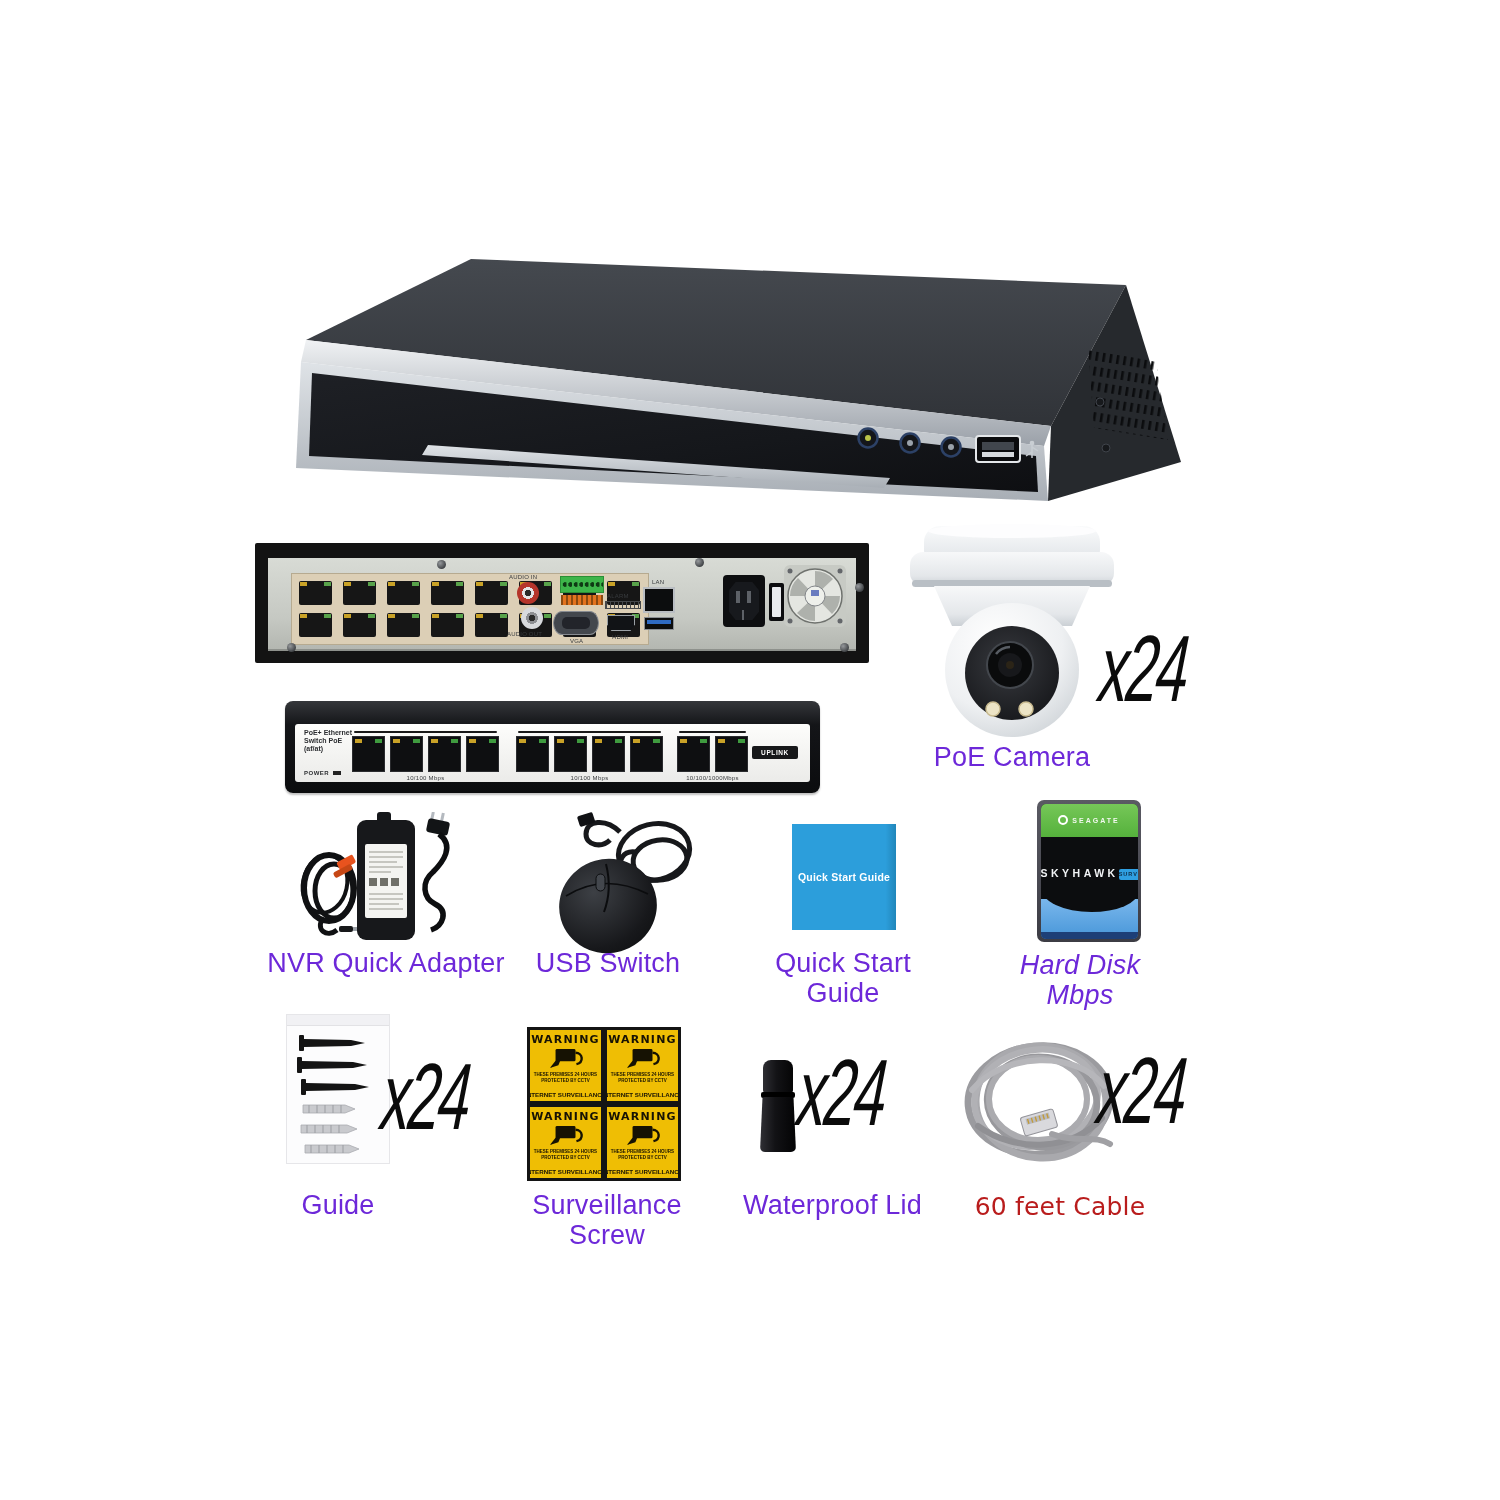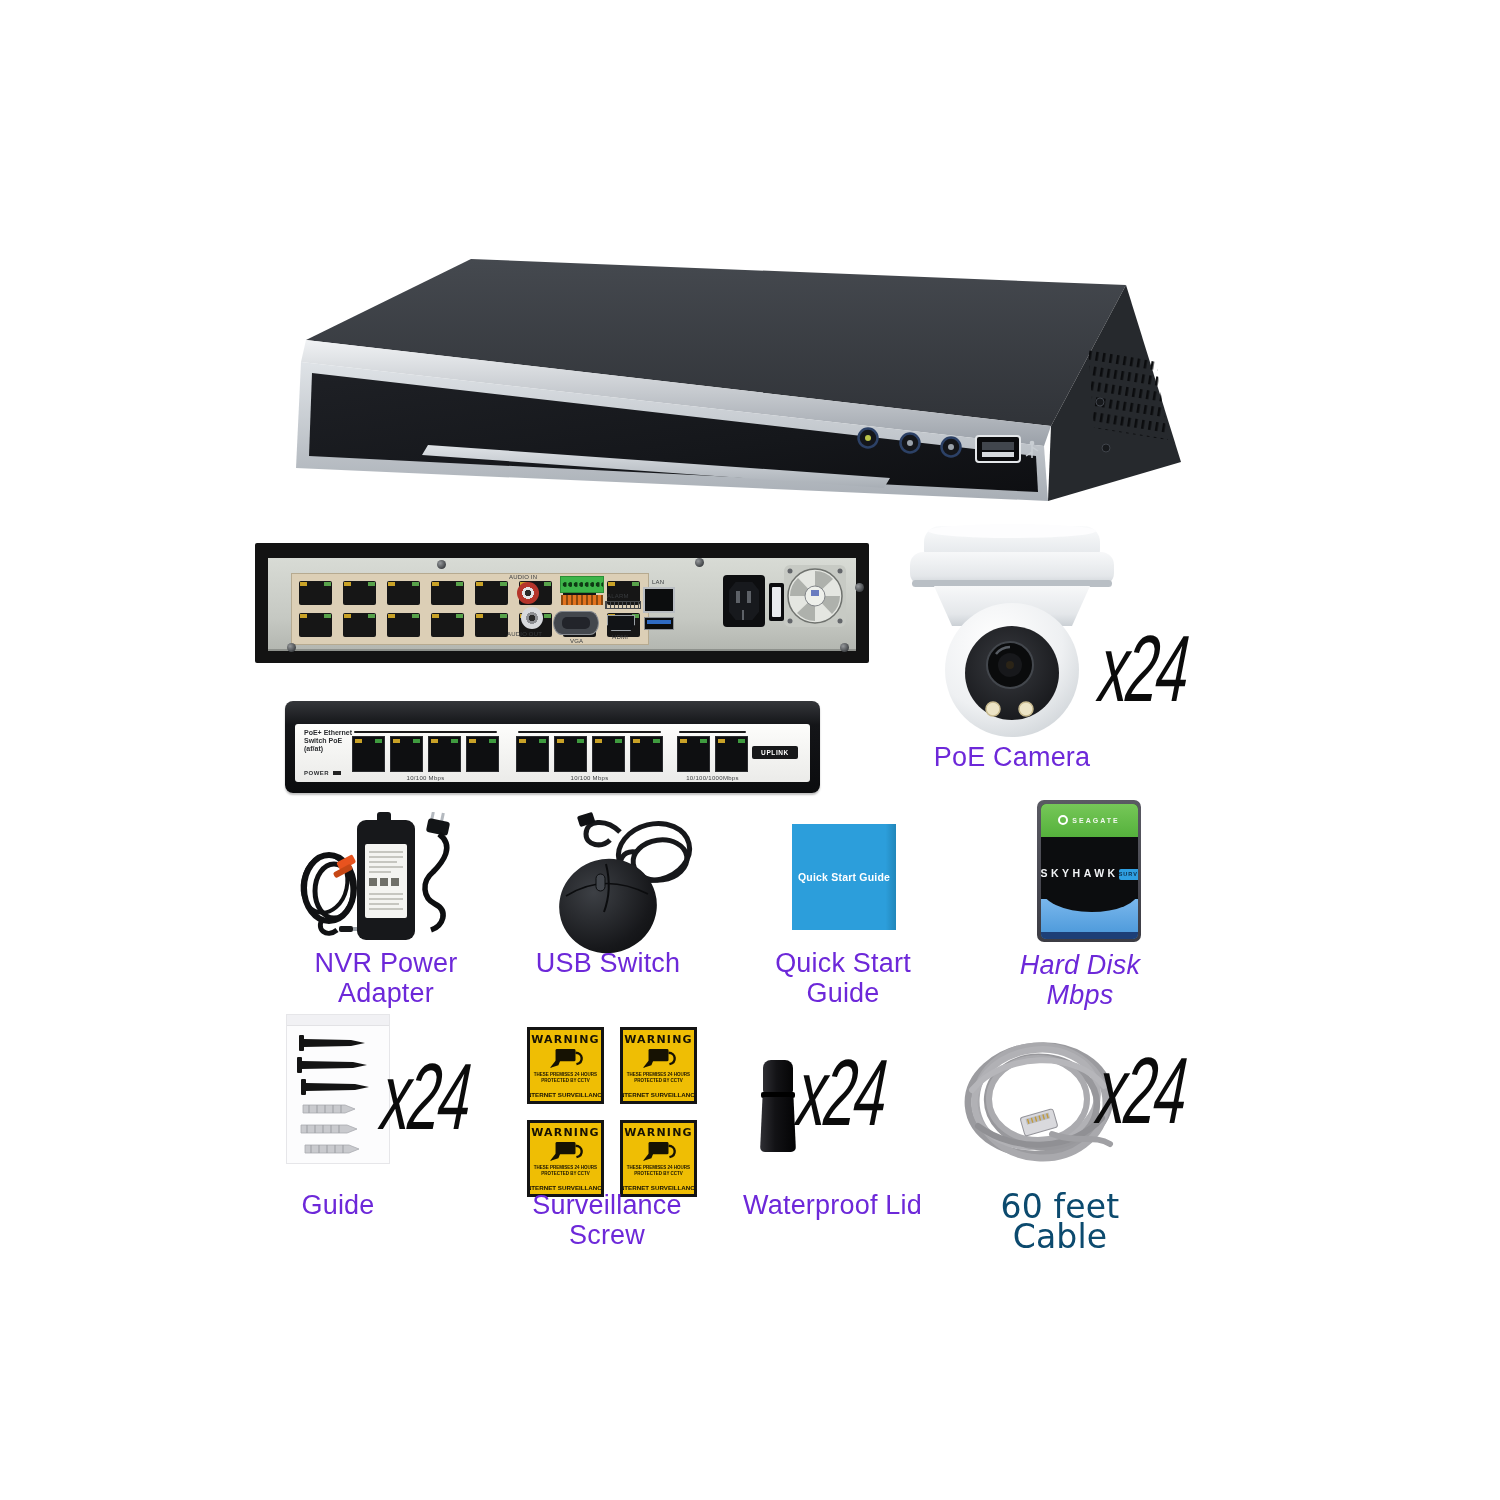--- a/index.html
+++ b/index.html
@@ -4,21 +4,21 @@
 <style>
   *{box-sizing:border-box;margin:0;padding:0}
   html,body{background:#fff}
   body{width:1500px;height:1500px;font-family:"Liberation Sans",sans-serif;position:relative;overflow:hidden}
   #canvas{position:absolute;inset:0;width:1500px;height:1500px;background:#fff}
   .abs{position:absolute}
 
   
   .caption{position:absolute;text-align:center;font-size:27px;color:#6d28d9;letter-spacing:.2px;line-height:30px}
   .caption.it{font-style:italic}
-  .caption.bk{color:#0c4a6e;font-family:"DejaVu Sans",sans-serif;font-size:33px}
+  .caption.bk{color:#b91c1c;font-family:"DejaVu Sans",sans-serif;font-size:25px}
   .qty{position:absolute;font-size:94px;line-height:1;color:#0b0b0b;letter-spacing:-4px;
        transform:skewX(-11deg) scaleX(.62);transform-origin:left top;font-family:"Liberation Sans",sans-serif}
 
   
   .rear{left:255px;top:543px;width:614px;height:120px;background:#131313;border-radius:2px}
   .rear-panel{position:absolute;left:13px;right:13px;top:15px;bottom:12px;
       background:linear-gradient(180deg,#d8dbd5,#c6c9c3 65%,#b4b7b1);border-bottom:2px solid #8e918c}
   .rj-plate{position:absolute;left:36px;top:30px;width:358px;height:72px;background:#dccfb6;
       border:1px solid #b6aa90;display:flex;flex-wrap:wrap;gap:8px 11px;padding:7px;align-content:space-between}
   .rj45{width:33px;height:24px;background:#161616;border-radius:2px;position:relative}
@@ -93,21 +93,21 @@
   .hdd-name{color:#f2f4f6;font-size:10.5px;letter-spacing:3.5px;font-weight:bold;margin-top:1px}
   .hdd-bar{margin-top:3px;width:82%;height:11px;background:#2f9fe2;border-radius:2px;
       display:flex;align-items:center;justify-content:center;color:#0e2d47;font-size:5.5px;font-weight:bold;letter-spacing:1px}
 
   
   .bag{left:286px;top:1014px;width:104px;height:150px;background:#fcfcfd;border:1.5px solid #e6e6e9}
   .bag::before{content:"";position:absolute;left:0;right:0;top:0;height:10px;background:#f1f1f4;border-bottom:1px solid #e2e2e5}
 
   
   .signs{left:527px;top:1027px;width:161px;height:160px;display:grid;
-      grid-template-columns:77px 77px;grid-template-rows:77px 77px;gap:16px}
+      grid-template-columns:77px 77px;grid-template-rows:77px 77px;gap:0}
   .sign{background:#efbe04;border:3px solid #141414;display:flex;flex-direction:column;align-items:center;
       padding:3px 2px 3px;overflow:hidden}
   .sign-title{font-size:11px;font-weight:bold;letter-spacing:1.2px;color:#171204;font-family:"DejaVu Sans",sans-serif}
   .sign-small{font-size:4.5px;line-height:5.5px;font-weight:bold;color:#171204;text-align:center;margin-top:1px}
   .sign-bottom{font-size:6.2px;font-weight:bold;color:#171204;margin-top:auto;white-space:nowrap}
 
   
   .lid{left:755px;top:1060px;width:46px;height:98px;display:flex;flex-direction:column;align-items:center}
   .lid-cap{width:30px;height:33px;background:linear-gradient(90deg,#2e2e33,#131316 45%,#050506);border-radius:8px 8px 3px 3px}
   .lid-ring{width:34px;height:6px;background:#000;border-radius:2px;margin-top:-1px}
@@ -338,21 +338,21 @@
         <path d="M76,82 H110 M76,87 H110 M76,92 H106 M76,97 H110"></path>
       </g>
       <g>
         <rect x="138" y="0" width="3" height="9" fill="#b4b9bf" transform="rotate(12 140 4)"></rect>
         <rect x="148" y="1" width="3" height="9" fill="#b4b9bf" transform="rotate(12 150 5)"></rect>
         <rect x="134" y="8" width="22" height="14" rx="3" fill="#121416" transform="rotate(12 145 15)"></rect>
         <path d="M146,22 C162,34 150,50 140,60 C128,70 130,86 142,92 C156,99 150,114 138,118" fill="none" stroke="#0d0e10" stroke-width="5.5"></path>
       </g>
     </svg>
   </div>
-  <div class="caption" style="left:266px;top:948px;width:240px">NVR Power Adapter</div>
+  <div class="caption" style="left:266px;top:948px;width:240px">NVR Quick Adapter</div>
 
   <div class="abs" style="left:536px;top:812px;width:168px;height:145px">
     <svg width="168" height="145" viewBox="0 0 168 145">
       <defs>
         <radialGradient id="mgrad" cx=".4" cy=".32" r=".85">
           <stop offset="0" stop-color="#3d4045"></stop>
             <stop offset=".7" stop-color="#17181b"></stop>
             <stop offset="1" stop-color="#0d0e10"></stop>
         </radialGradient>
       </defs>

